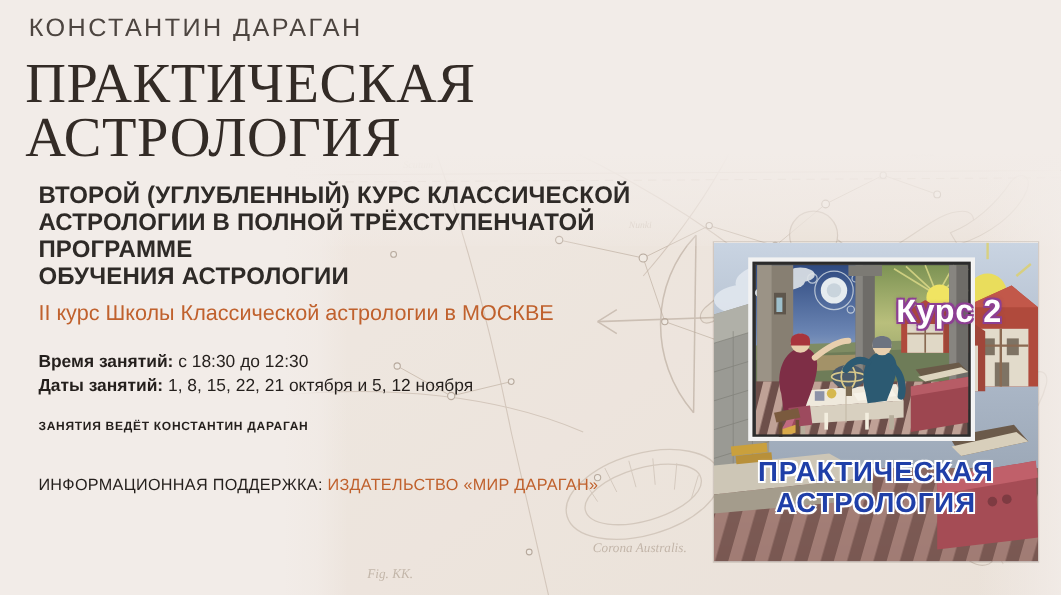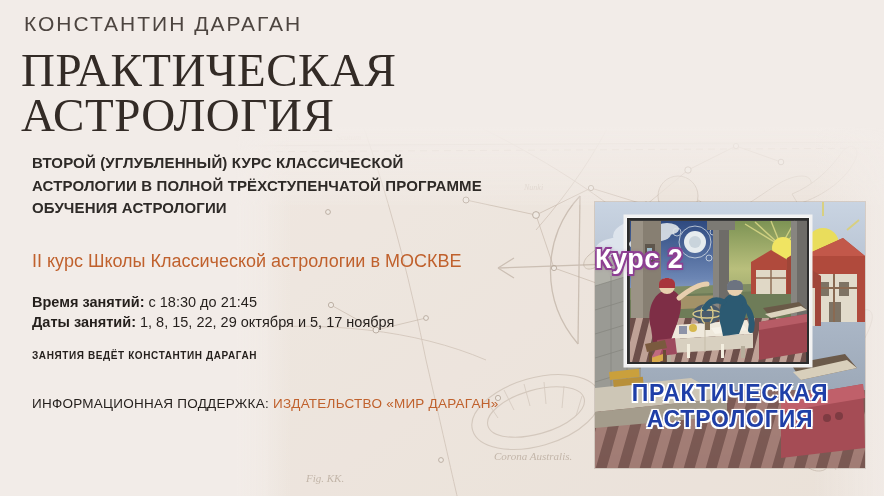--- a/index.html
+++ b/index.html
@@ -90,21 +90,21 @@
     font-weight: 400;
     letter-spacing: 0.5px;
     color: #332b26;
     white-space: pre-line;
   }
   .subtitle {
     position: absolute;
     left: 32px;
     top: 152px;
     width: 540px;
-    font-size: 15px;
+    font-size: 20px;
     line-height: 22.5px;
     font-weight: 700;
     letter-spacing: 0.15px;
     color: #2e2a27;
     white-space: pre-line;
   }
   .course-line {
     position: absolute;
     left: 32px;
     top: 251px;
@@ -153,21 +153,21 @@
     z-index: 7;
     overflow: hidden;
     box-shadow: 0 0 0 1px rgba(90,70,60,0.18);
   }
   .cover svg { display: block; }
   .cover-kurs {
     position: absolute;
     left: 0;
     top: 42px;
     width: 240px;
-    text-align: left;
+    text-align: right;
     font-size: 27px;
     font-weight: 700;
     color: #ffffff;
     text-shadow:
       -1.6px -1.6px 0 #8d3f93, 1.6px -1.6px 0 #8d3f93,
       -1.6px  1.6px 0 #8d3f93, 1.6px  1.6px 0 #8d3f93,
       0 0 4px #6b2f70;
     letter-spacing: 0.5px;
     pointer-events: none;
   }
@@ -325,25 +325,25 @@
 
     <div class="subtitle">ВТОРОЙ (УГЛУБЛЕННЫЙ) КУРС КЛАССИЧЕСКОЙ
 АСТРОЛОГИИ В ПОЛНОЙ ТРЁХСТУПЕНЧАТОЙ ПРОГРАММЕ
 ОБУЧЕНИЯ АСТРОЛОГИИ</div>
 
     <div class="course-line">II курс Школы Классической астрологии в МОСКВЕ</div>
 
     <div class="detail-block">
       <div>
         <span class="lbl">Время занятий:</span>
-        <span>с 18:30 до 21:45</span>
+        <span>с 18:30 до 12:30</span>
       </div>
       <div>
         <span class="lbl">Даты занятий:</span>
-        <span>1, 8, 15, 22, 29 октября и 5, 17 ноября</span>
+        <span>1, 8, 15, 22, 21 октября и 5, 12 ноября</span>
       </div>
     </div>
 
     <div class="teacher-line">ЗАНЯТИЯ ВЕДЁТ КОНСТАНТИН ДАРАГАН</div>
 
     <div class="support-line">
       <span>ИНФОРМАЦИОННАЯ ПОДДЕРЖКА:</span>
       <span class="pub">ИЗДАТЕЛЬСТВО «МИР ДАРАГАН»</span>
     </div>
   </div>

